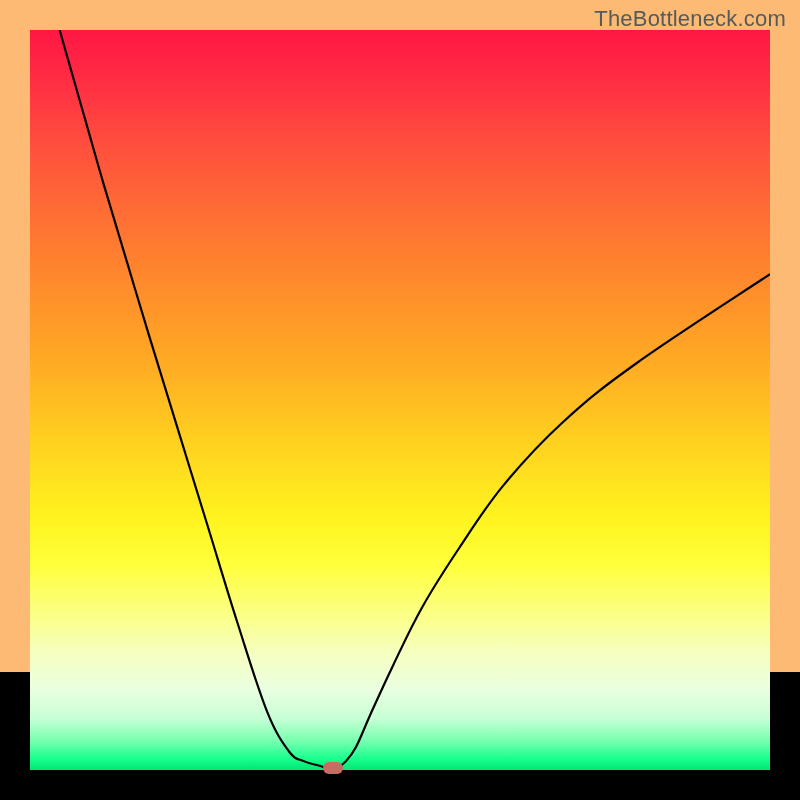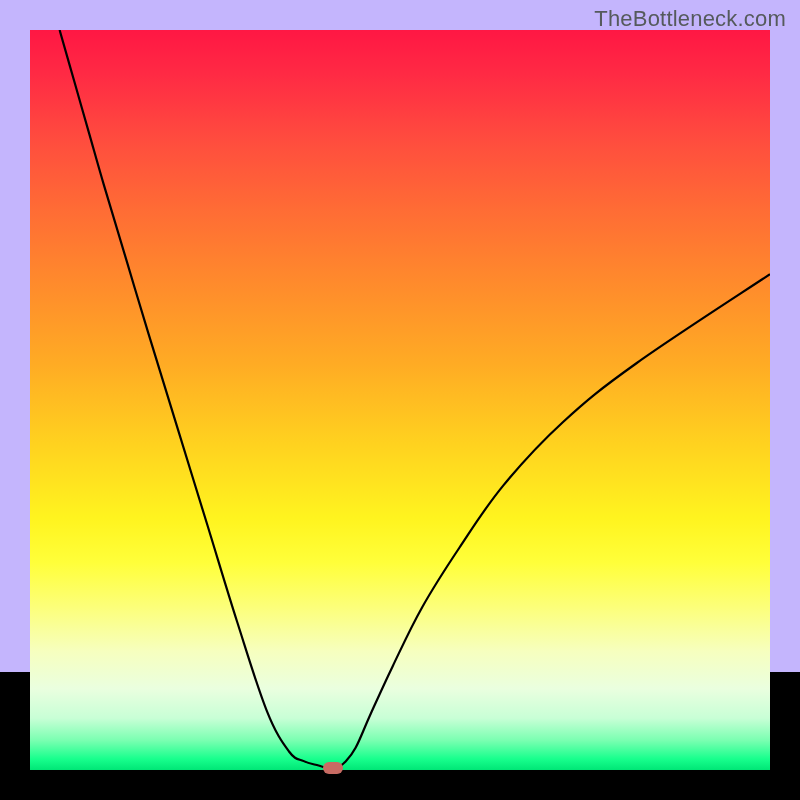--- a/index.html
+++ b/index.html
@@ -10,21 +10,21 @@
     background: #000000;
     overflow: hidden;
     font-family: Arial, Helvetica, sans-serif;
   }
   .frame {
     position: absolute;
     top: 0;
     left: 0;
     width: 800px;
     height: 672px;
-    background: #c4b5fd;
+    background: #fdba74;
   }
   .plot-area {
     position: absolute;
     left: 30px;
     top: 30px;
     width: 740px;
     height: 740px;
     background: linear-gradient(
       to bottom,
       #ff1744 0%,

